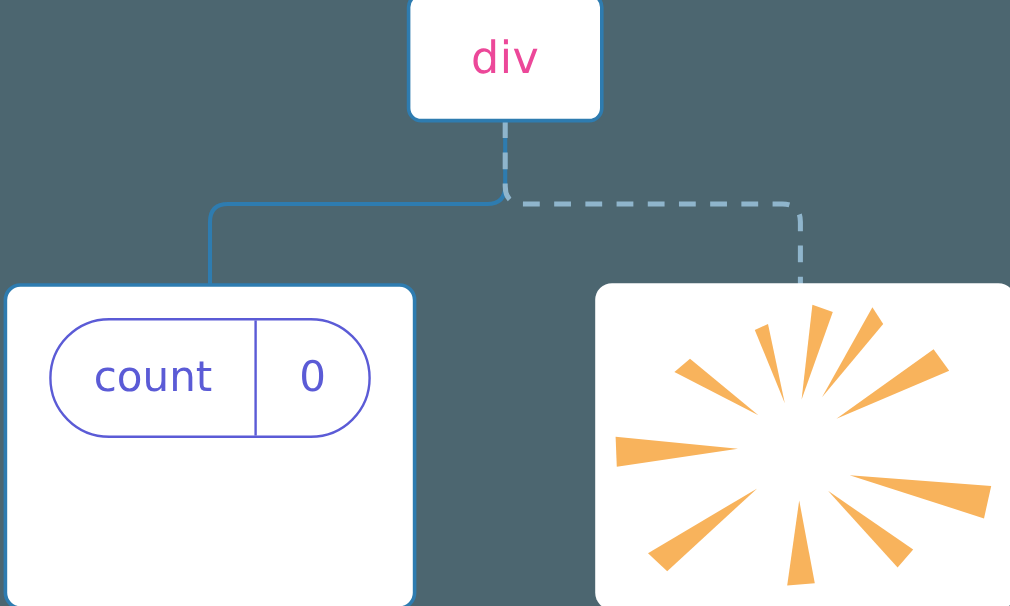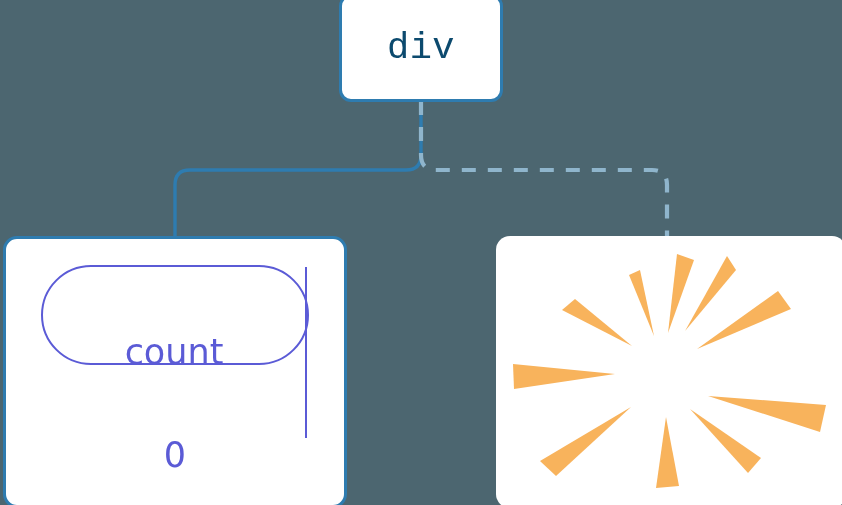--- a/index.html
+++ b/index.html
@@ -39,25 +39,24 @@
     top: -6px;
     width: 164px;
     height: 108px;
     border: 3px solid #2e7cb0;
     border-radius: 12px;
     display: flex;
     align-items: center;
     justify-content: center;
   }
   .node-div-label {
-    color: #0c4a6e;
+    color: #ec4899;
     font-size: 37px;
     line-height: 1;
     letter-spacing: 0.5px;
-    font-family: Liberation Mono, monospace;
   }
 
   .node-counter {
     left: 3px;
     top: 236px;
     width: 344px;
     height: 272px;
     border: 3px solid #2e7cb0;
     border-radius: 14px;
     display: flex;
@@ -77,21 +76,20 @@
     position: relative;
     margin-top: 26px;
     width: 268px;
     height: 100px;
     border: 2px solid #5b5bd6;
     border-radius: 50px;
     display: flex;
     align-items: stretch;
     box-sizing: border-box;
     background: #ffffff;
-    flex-direction: column;
   }
   .pill-key {
     flex: 0 0 171px;
     display: flex;
     align-items: center;
     justify-content: center;
     border-right: 2px solid #5b5bd6;
     box-sizing: border-box;
   }
   .pill-key span,

